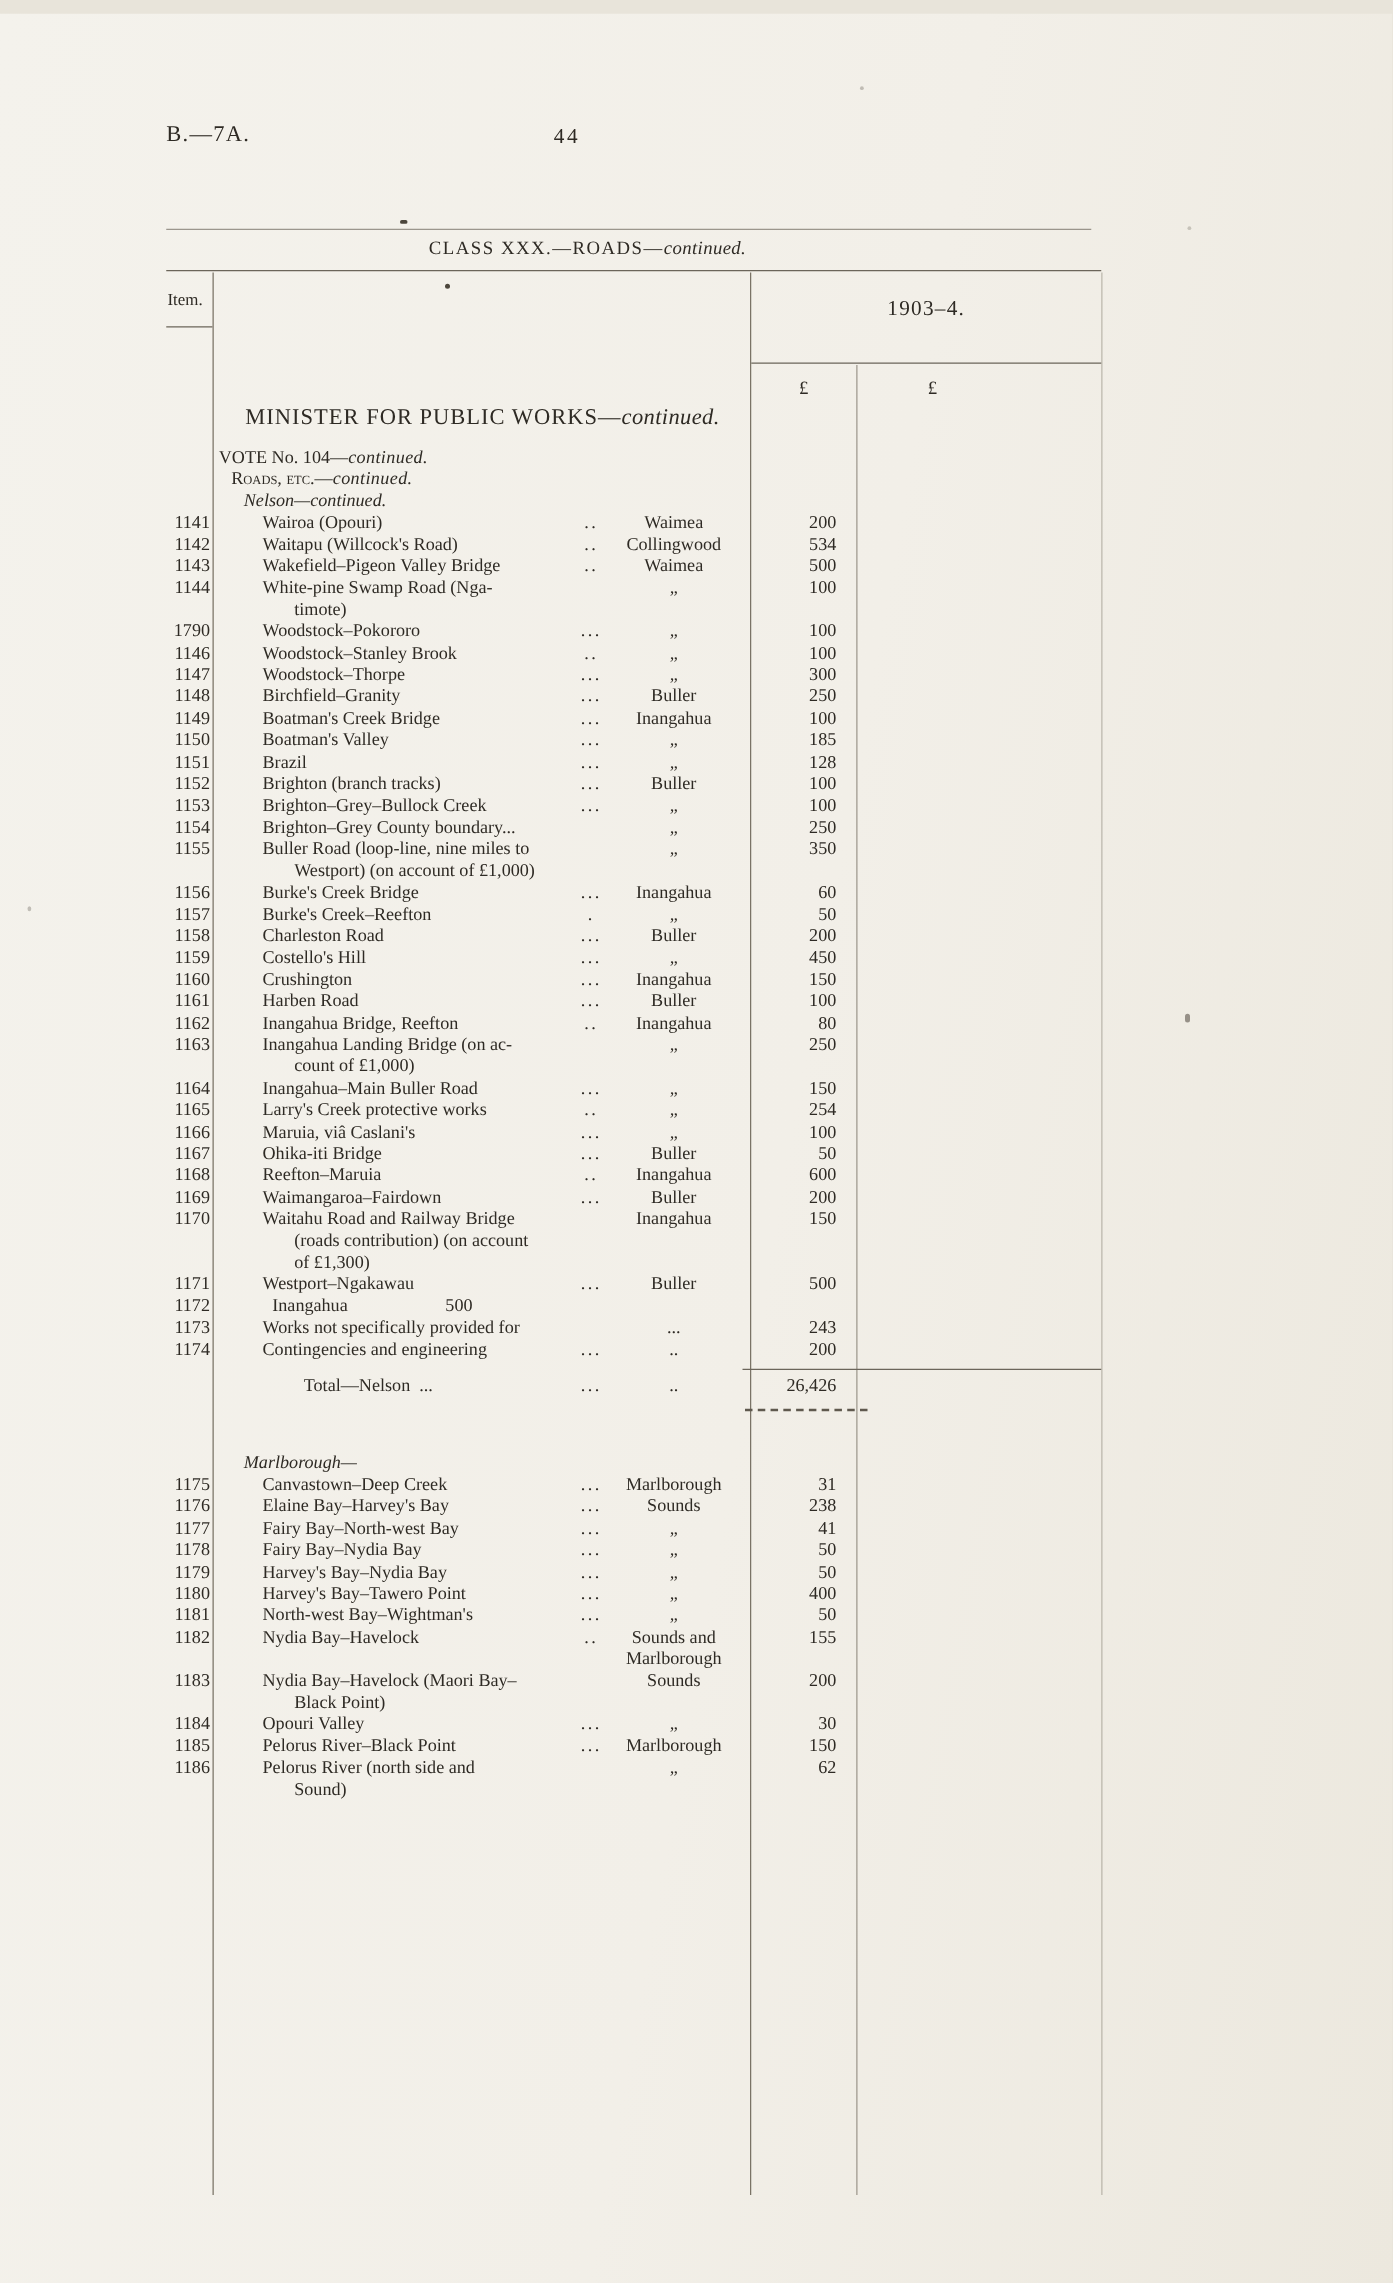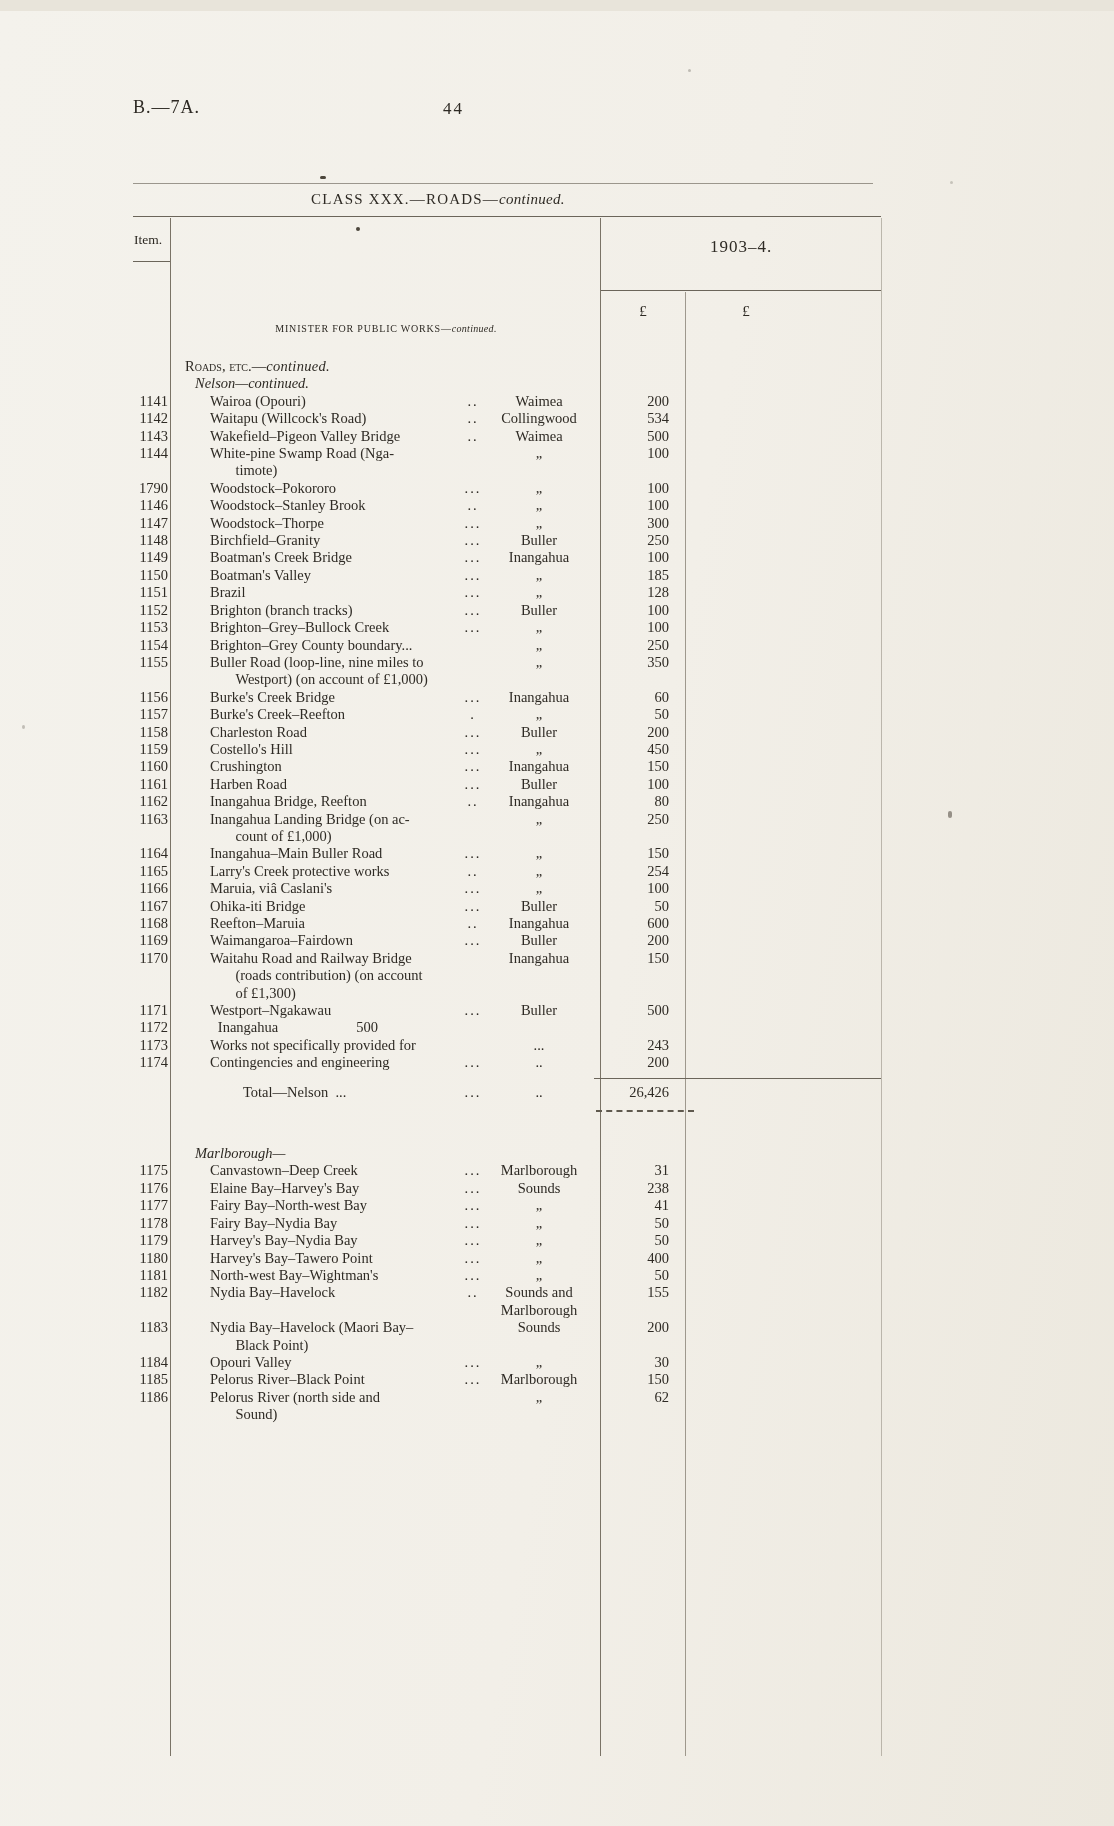--- a/index.html
+++ b/index.html
@@ -14,21 +14,21 @@
   .hrule { position:absolute; height:1px; background:#6b655a; }
   .vrule { position:absolute; width:1px; background:#7a7366; }
   .doc-ref { font-size:18px; letter-spacing:1px; }
   .page-num { font-size:17px; letter-spacing:2px; }
   .title { font-style:italic; font-size:19px; word-spacing:13px; letter-spacing:.5px; text-align:center; }
   .class-heading { font-size:15px; letter-spacing:1.2px; text-align:center; }
   .class-heading .cont, .minister .cont, .vote .cont, .roads .cont { font-style:italic; letter-spacing:.3px; }
   .item-label { font-size:13.5px; }
   .year { font-size:17px; text-align:center; letter-spacing:1px; }
   .pound { font-size:15px; text-align:center; }
-  .minister { font-size:10px; letter-spacing:.8px; text-align:center; }
+  .minister { font-size:18px; letter-spacing:.8px; text-align:center; }
   .tablebody { position:absolute; left:133px; top:347px; width:750px; font-size:14.5px; line-height:17.4px; }
   .vote { padding-left:42px; }
   .roads { padding-left:52px; font-variant:small-caps; }
   .roads .cont { font-variant:normal; }
   .district { padding-left:62px; font-style:italic; }
   .row { display:flex; align-items:flex-start; }
   .c-item { width:38px; text-align:right; padding-right:3px; }
   .c-desc { width:252px; margin-left:39px; white-space:pre-wrap; }
   .c-dots { width:22px; text-align:center; letter-spacing:2px; }
   .c-loc  { width:110px; text-align:center; white-space:pre-wrap; }
@@ -44,21 +44,21 @@
 </style>
 </head>
 <body>
 
 <div class="page">
 
   <div class="abs doc-ref" style="left:133px; top:86px;">B.—7A.</div>
   <div class="abs page-num" style="left:443px; top:88px;">44</div>
 
   <div class="hrule" style="left:133px; top:172px; width:740px; opacity:.65;"></div>
-  <div class="abs class-heading" style="left:118px; top:180px; width:640px;">
+  <div class="abs class-heading" style="left:150px; top:180px; width:640px;">
     <span>CLASS XXX.—ROADS—</span><span class="cont">continued.</span>
   </div>
   <div class="hrule" style="left:133px; top:205px; width:748px;"></div>
 
   <div class="abs item-label" style="left:134px; top:221px;">Item.</div>
   <div class="hrule" style="left:133px; top:250px; width:37px;"></div>
   <div class="abs year" style="left:601px; top:226px; width:280px;">1903–4.</div>
   <div class="hrule" style="left:601px; top:279px; width:280px;"></div>
   <div class="abs pound" style="left:601px; top:292px; width:84px;">£</div>
   <div class="abs pound" style="left:686px; top:292px; width:120px;">£</div>
@@ -66,20 +66,23 @@
   <div class="vrule" style="left:170px; top:207px; height:1538px;"></div>
   <div class="vrule" style="left:600px; top:207px; height:1538px;"></div>
   <div class="vrule" style="left:685px; top:281px; height:1464px; opacity:.7;"></div>
   <div class="vrule" style="left:881px; top:207px; height:1538px; opacity:.45;"></div>
 
   <div class="abs minister" style="left:171px; top:312px; width:430px;">
     <span>MINISTER FOR PUBLIC WORKS—</span><span class="cont">continued.</span>
   </div>
 
   <div class="tablebody">
+    <div class="vote">
+      <span>VOTE No. 104—</span><span class="cont">continued.</span>
+    </div>
     <div class="roads">
       <span>Roads, etc.—</span><span class="cont">continued.</span>
     </div>
     <div class="district">Nelson—continued.</div>
 
     <div>
         <div class="row">
     <div class="c-item">1141</div>
     <div class="c-desc">Wairoa (Opouri)</div>
     <div class="c-dots">..</div>

